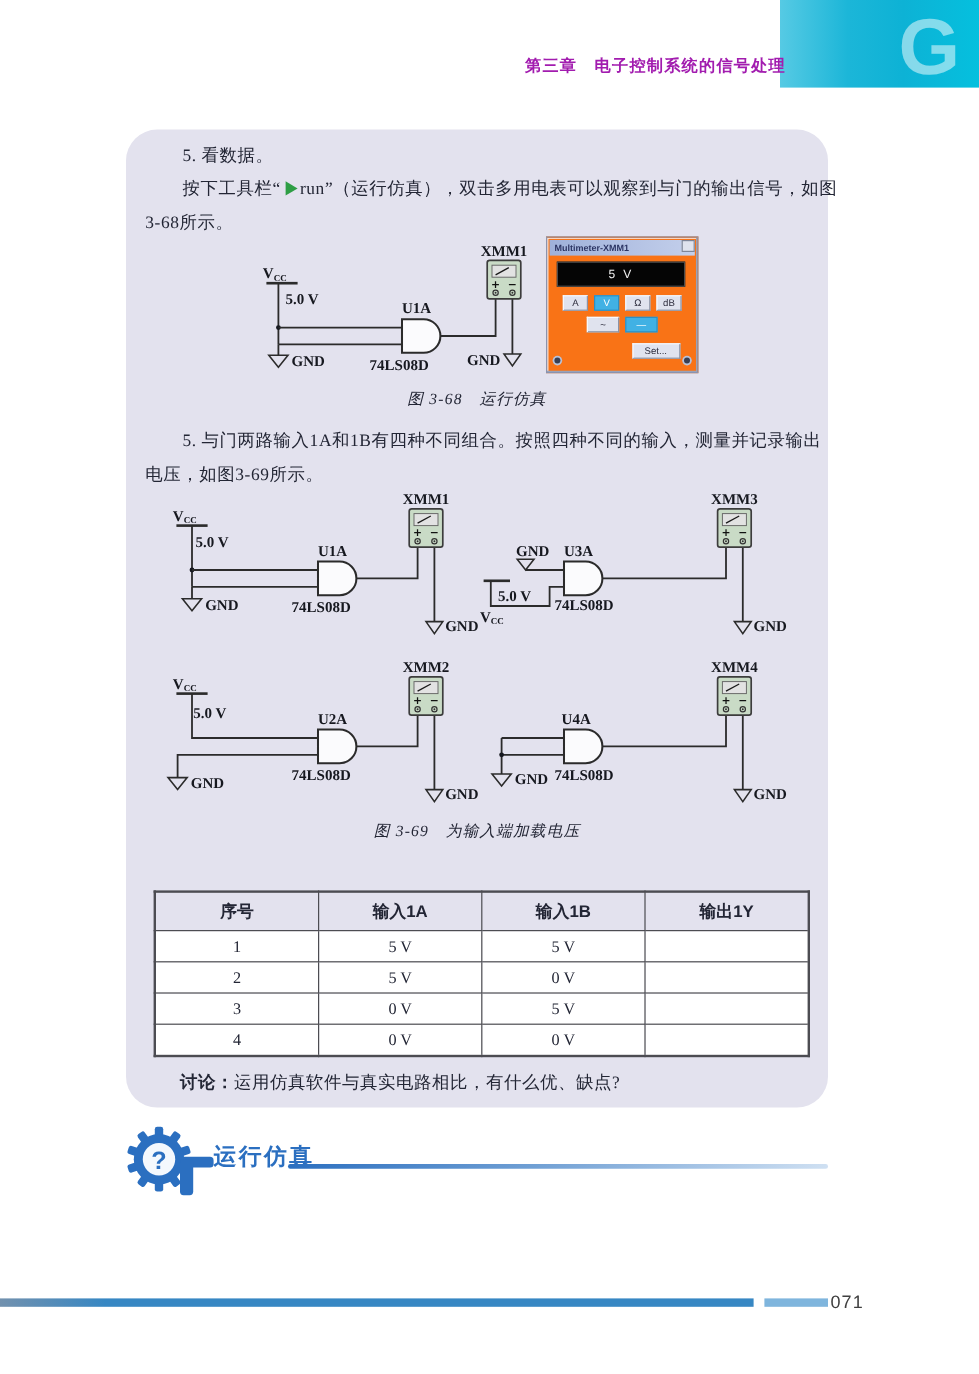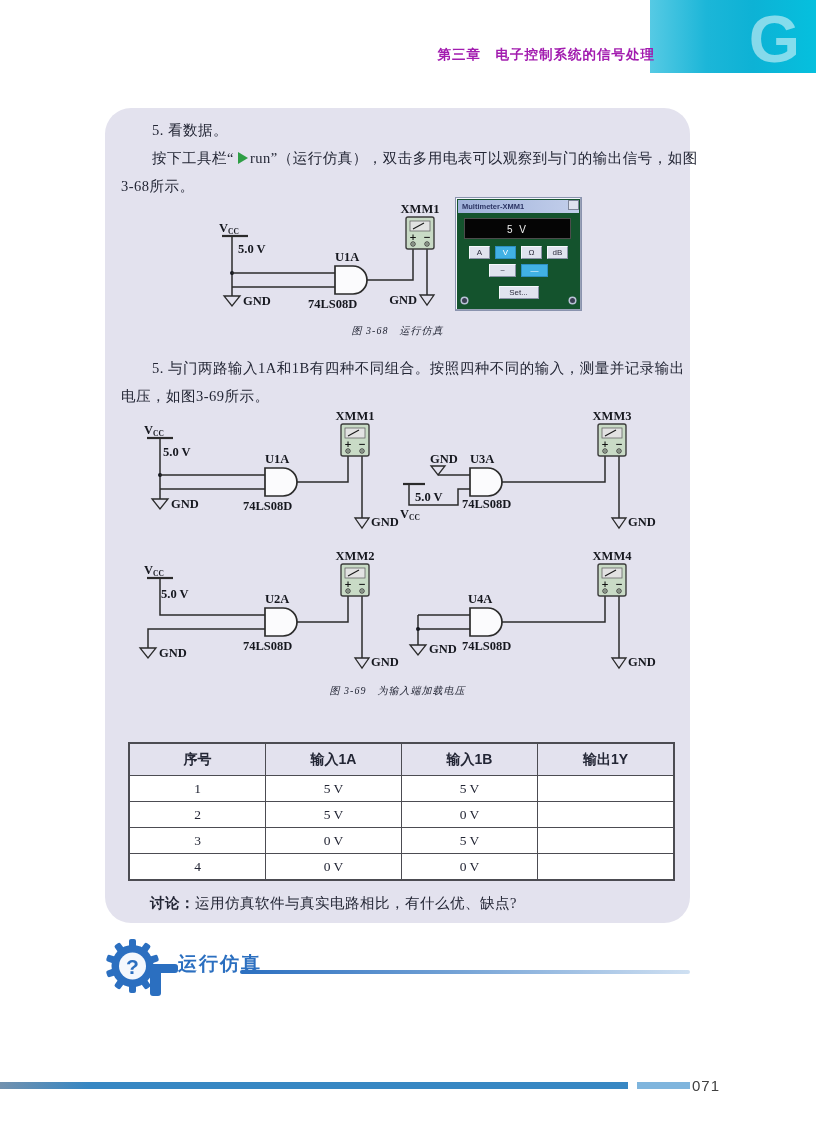--- a/index.html
+++ b/index.html
@@ -13,42 +13,42 @@
   #brand-letter{position:absolute;right:16px;top:6px;font-family:"Liberation Sans",sans-serif;
     font-size:66px;font-weight:bold;color:rgba(255,255,255,0.5);line-height:1;}
   #chapter-header{right:161px;top:46px;font-family:"Liberation Sans",sans-serif;
     font-size:13.5px;font-weight:bold;color:#a21caf;letter-spacing:1px;}
 
   
   #content-panel{left:105px;top:108px;width:585px;height:815px;background:#e3e2ee;border-radius:26px;}
 
   .para{position:absolute;font-size:14.5px;line-height:20px;letter-spacing:0.5px;}
   .center-line{position:absolute;left:105px;width:585px;text-align:center;}
-  .caption{font-style:italic;font-size:10px;letter-spacing:1px;}
+  .caption{font-style:italic;font-size:13px;letter-spacing:1px;}
 
   .run-tri{display:inline-block;width:0;height:0;border-left:10px solid #2e9e45;
     border-top:6px solid transparent;border-bottom:6px solid transparent;margin:0 2px -1px 4px;}
 
   
   .lbl{font:bold 12.5px "Liberation Serif","DejaVu Serif",serif;fill:#16181f;}
   .sub{font-size:7.5px;}
   .wire{stroke:#2b2b2b;stroke-width:1.5;fill:none;}
   .bar{stroke:#2b2b2b;stroke-width:2.2;fill:none;}
   .gate{fill:#fbfbfd;stroke:#2b2b2b;stroke-width:1.7;}
   .gnd{fill:none;stroke:#2b2b2b;stroke-width:1.3;}
   .dot{fill:#16181f;}
   .meter-body{fill:#c9dbc6;stroke:#3c3c3c;stroke-width:1.4;}
   .meter-scr{fill:#e2e2e2;stroke:#666;stroke-width:0.8;}
   .needle{stroke:#1a1a1a;stroke-width:1.1;}
   .pm{font:bold 9px "DejaVu Sans",sans-serif;fill:#111;}
   .term{fill:#c9dbc6;stroke:#333;stroke-width:1;}
   .termdot{fill:#333;}
 
   
-  #mm-dialog{left:455px;top:197px;width:125px;height:112px;background:#14532d;
+  #mm-dialog{left:455px;top:197px;width:125px;height:112px;background:#f97316;
     border:1px solid #8a93ae;box-shadow:inset -1px -1px 0 #9aa2b8, inset 1px 1px 0 #f4f6fb;
     font-family:"Liberation Sans","DejaVu Sans",sans-serif;}
   #mm-titlebar{position:absolute;left:2px;top:2px;right:2px;height:13px;
     background:linear-gradient(90deg,#9fb1da,#c3cfeb);color:#2c3564;font-size:7.5px;
     font-weight:bold;line-height:13px;padding-left:4px;box-sizing:border-box;}
   #mm-close{position:absolute;right:2px;top:2px;width:11px;height:10px;background:#dfe3ee;
     border:1px solid #7e8699;box-sizing:border-box;}
   #mm-display{position:absolute;left:8px;top:20px;width:107px;height:21px;background:#050505;
     border:1px solid #4c4c4c;color:#f2f2f2;font-size:10px;line-height:21px;text-align:center;
     letter-spacing:2px;box-sizing:border-box;}
@@ -145,21 +145,21 @@
     <div class="mm-row" style="top:48px;">
       <span class="mm-btn">A</span>
       <span class="mm-btn active">V</span>
       <span class="mm-btn">Ω</span>
       <span class="mm-btn">dB</span>
     </div>
     <div class="mm-row" style="top:66px;">
       <span class="mm-btn" style="min-width:27px;">~</span>
       <span class="mm-btn active" style="min-width:27px;">—</span>
     </div>
-    <div class="mm-row" style="top:88px;">
+    <div class="mm-row" style="top:88px;padding-left:28px;">
       <span class="mm-btn" style="min-width:40px;">Set...</span>
     </div>
     <span class="mm-term" style="left:6px;"></span>
     <span class="mm-term" style="right:6px;"></span>
   </div>
 
   <div class="center-line caption" style="top:324px;">图 3-68　运行仿真</div>
 
   <div class="para" style="left:152px;top:358px;">5. 与门两路输入1A和1B有四种不同组合。按照四种不同的输入，测量并记录输出</div>
   <div class="para" style="left:121px;top:386px;">电压，如图3-69所示。</div>

